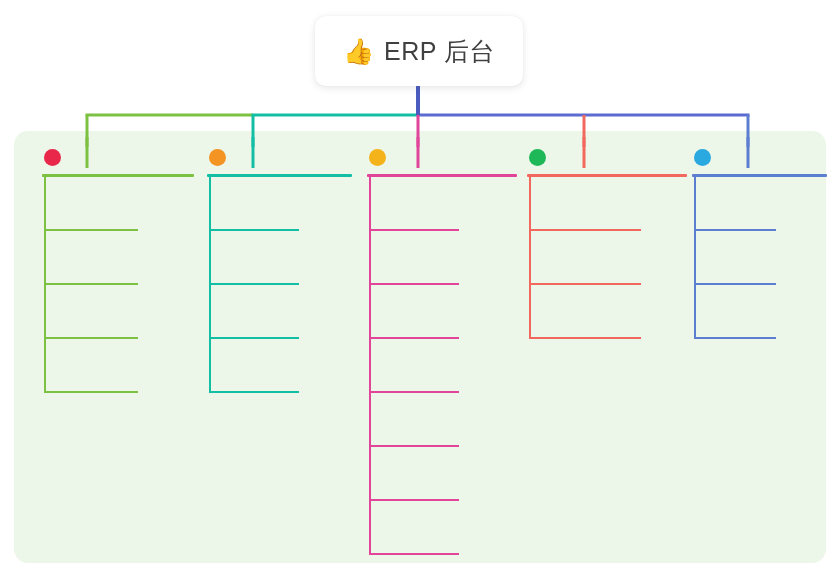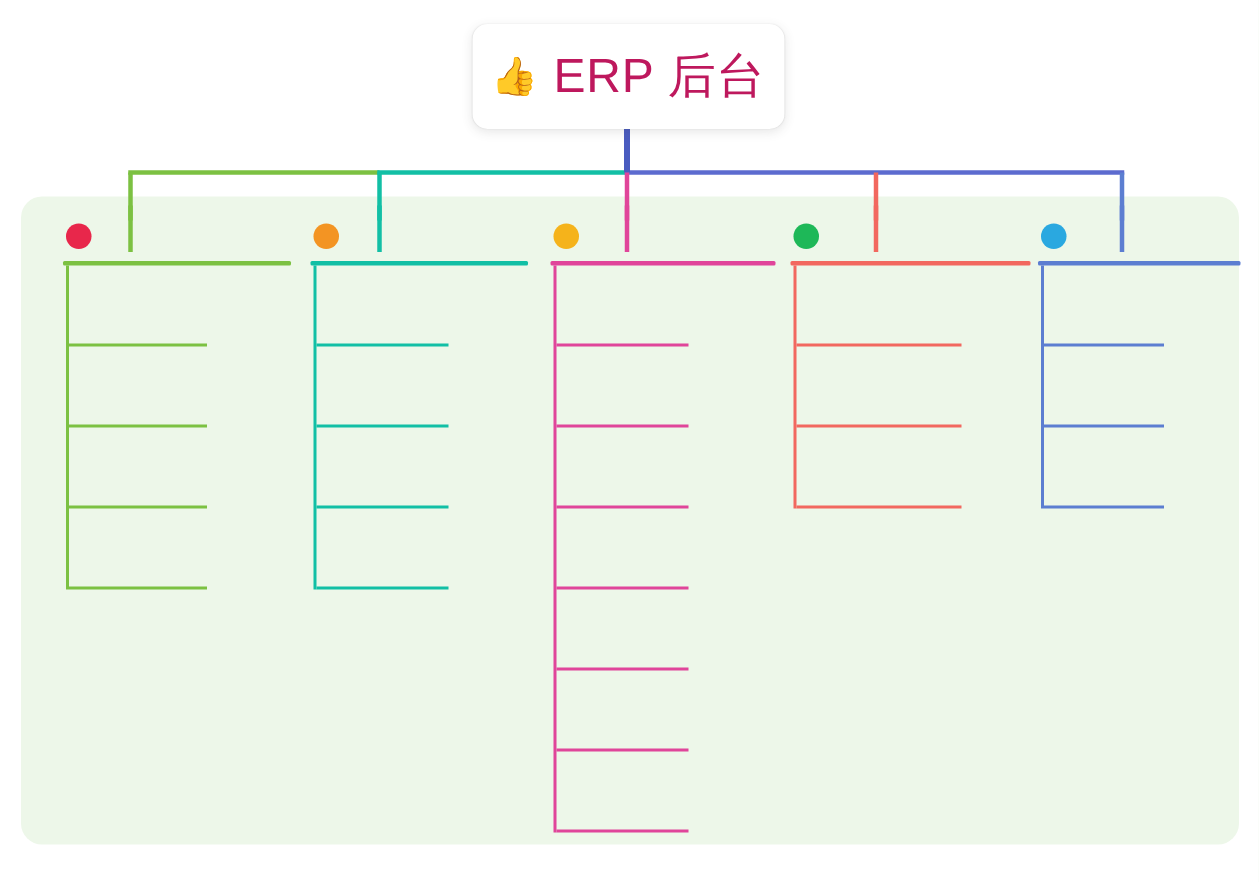--- a/index.html
+++ b/index.html
@@ -50,22 +50,22 @@
     justify-content: center;
     gap: 10px;
     z-index: 5;
   }
   .root-emoji {
     font-size: 25px;
     line-height: 1;
     display: inline-block;
   }
   .root-title {
-    font-size: 32px;
-    color: #be185d;
+    font-size: 25px;
+    color: #404040;
     letter-spacing: 0.5px;
     white-space: nowrap;
   }
 
   
   #wires {
     position: absolute;
     left: 0;
     top: 0;
     width: 839px;

